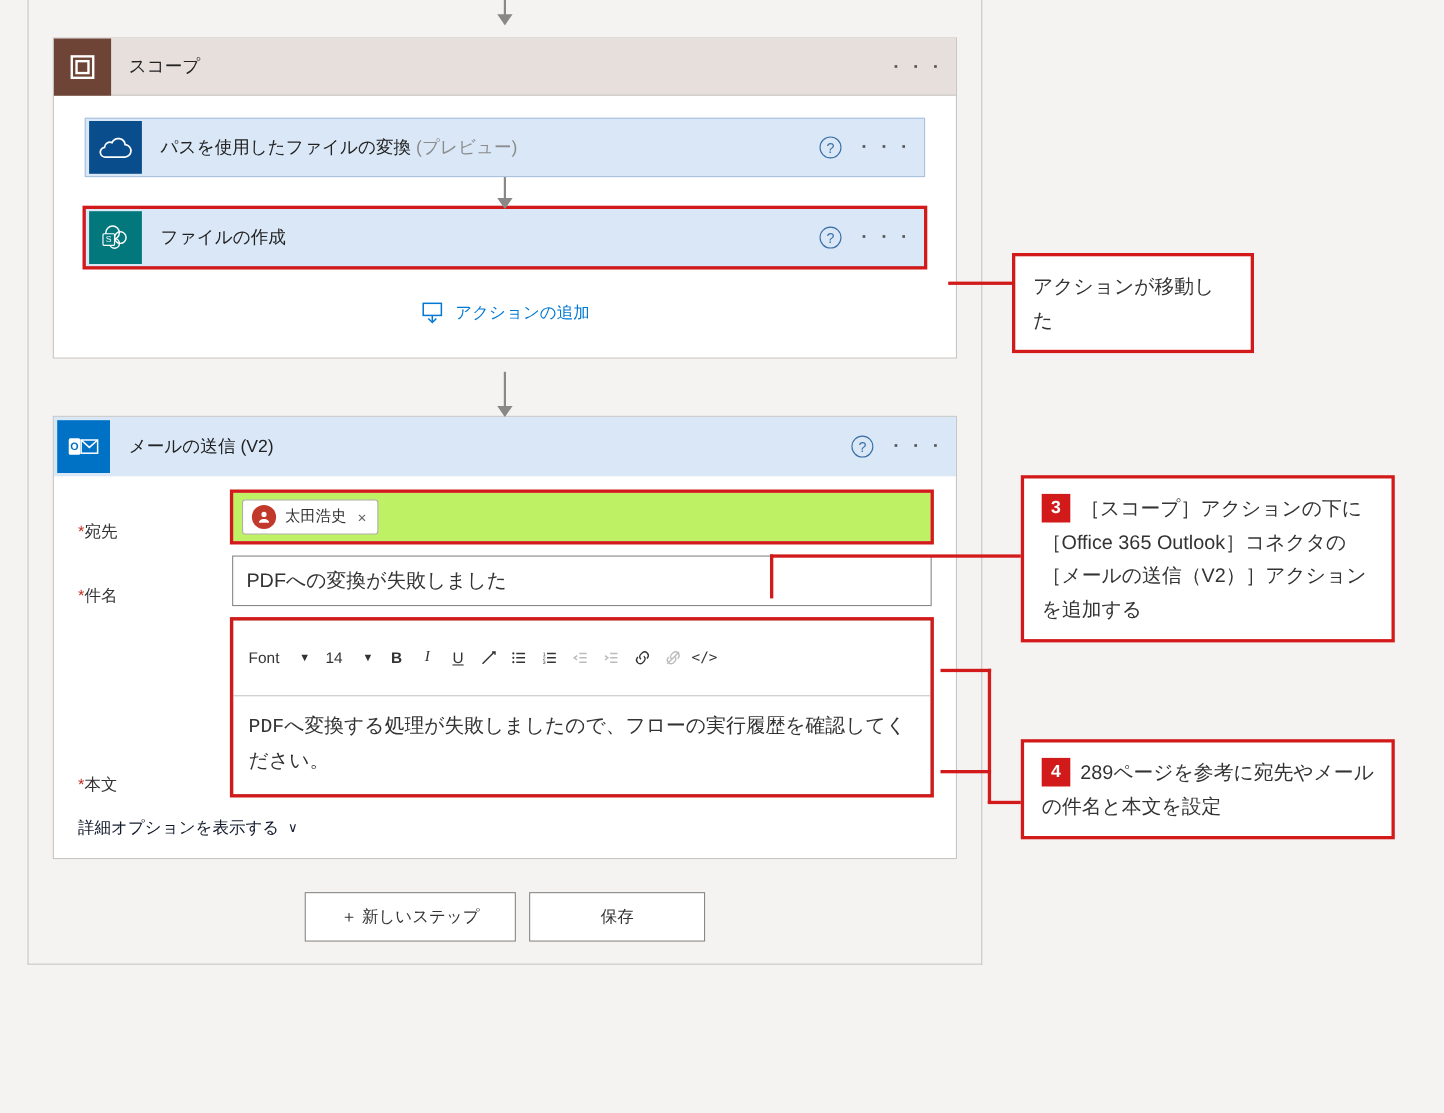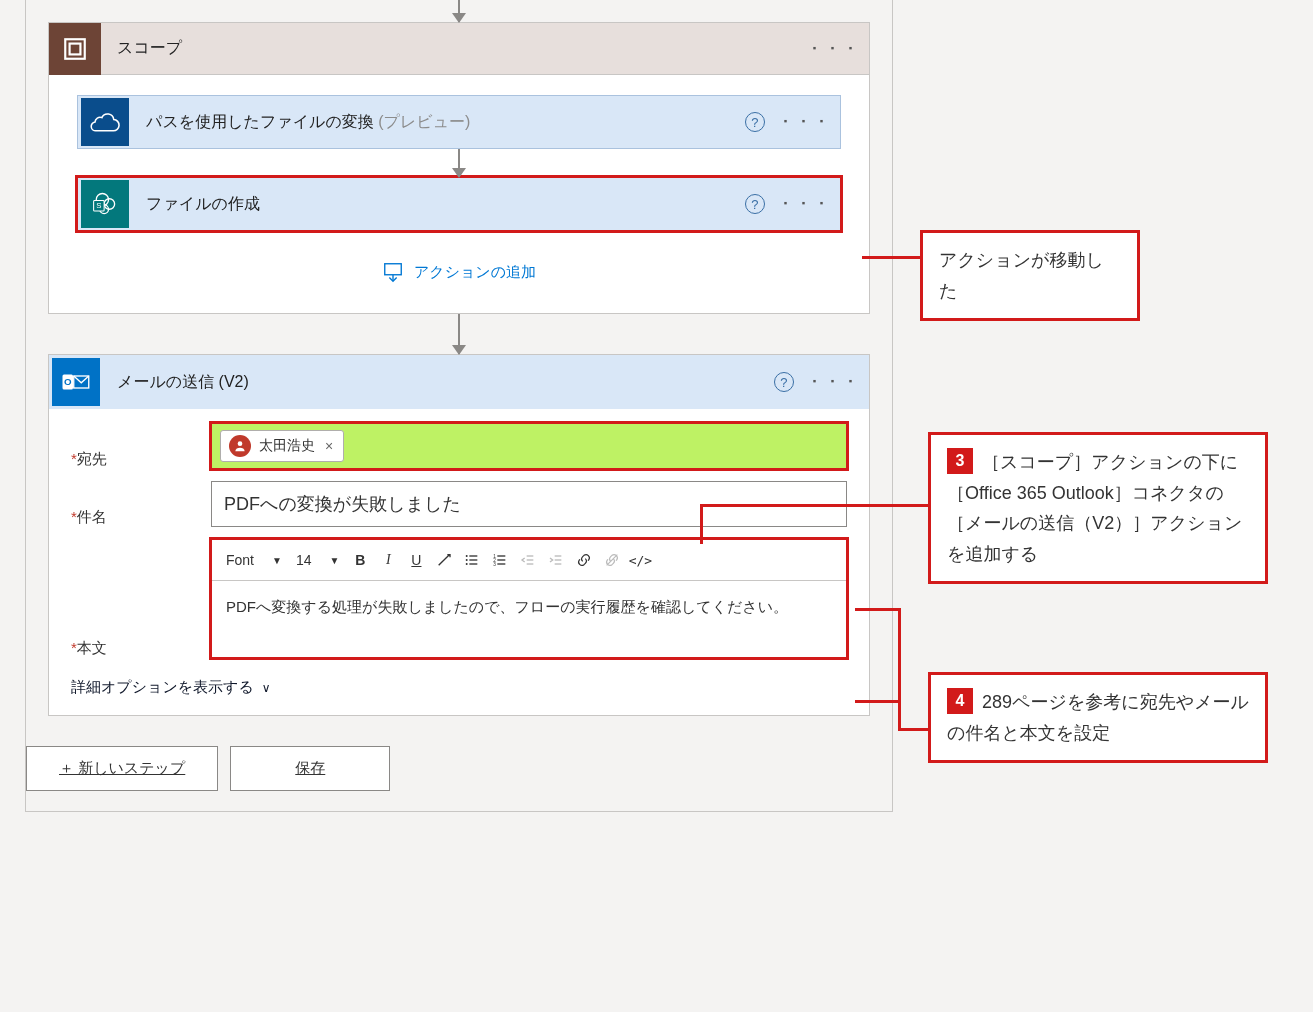--- a/index.html
+++ b/index.html
@@ -32,21 +32,21 @@
     position: absolute; bottom: -1px; left: 50%;
     transform: translateX(-50%);
     border-left: 7px solid transparent;
     border-right: 7px solid transparent;
     border-top: 10px solid #8a8886;
   }
   .arrow.top   { height: 22px; margin-top: 0; }
 
   
   .scope {
-    margin: 0 22px;
+    margin: 12px 22px;
     border: 1px solid #c8c6c4;
     background: #fff;
   }
   .scope-header {
     display: flex; align-items: center;
     background: #e7dfdc;
     border-bottom: 1px solid #c8c6c4;
     height: 52px;
   }
   .scope-icon {
@@ -134,53 +134,52 @@
   }
   .avatar svg { width: 14px; height: 14px; fill: #fff; }
   .pill-x { color: #666; cursor: pointer; font-size: 14px; padding: 0 2px; }
   .subject-input {
     border: 1px solid #8a8886; width: 100%;
     padding: 10px 12px; font-size: 18px;
   }
   .editor-wrap { border: 1px solid #8a8886; }
   .toolbar {
     display: flex; align-items: center; gap: 2px;
-    padding: 8px 8px; border-bottom: 1px solid #c8c6c4;
+    padding: 22px 8px; border-bottom: 1px solid #c8c6c4;
     font-size: 14px;
   }
   .tool-select {
     display: inline-flex; align-items: center; gap: 18px;
     padding: 2px 6px; cursor: pointer;
   }
   .tool-select .caret { font-size: 10px; }
   .tool-btn {
     width: 26px; height: 24px; display: inline-flex;
     align-items: center; justify-content: center;
     cursor: pointer; color: #333;
   }
   .tool-btn.disabled { color: #bbb; cursor: default; }
   .tool-btn.bold { font-weight: 800; }
   .tool-btn.italic { font-style: italic; font-family: serif; }
   .tool-btn.underline { text-decoration: underline; }
   .editor-body {
-    padding: 12px 14px; font-size: 15px; line-height: 1.8;
-    min-height: 76px; color: #333;
+    padding: 12px 14px; font-size: 18px; line-height: 1.8;
+    min-height: 76px; color: #333; font-family: Liberation Mono, monospace;
   }
   .advanced-link {
     color: #0f172a; font-size: 15px; cursor: pointer;
     display: inline-flex; align-items: center; gap: 8px;
     margin-top: 8px;
   }
   .chev { font-size: 12px; }
 
   
   .footer-row {
-    display: flex; gap: 12px; 
+    display: flex; gap: 12px; justify-content: center;
     margin-top: 30px;
-    text-decoration: underline;
   }
   .btn {
     border: 1px solid #8a8886; background: #fff;
     padding: 12px 32px; font-size: 15px; cursor: pointer;
     min-width: 160px; text-align: center;
   }
 
   
   .callout {
     position: absolute; border: 3px solid #d21a1a;

